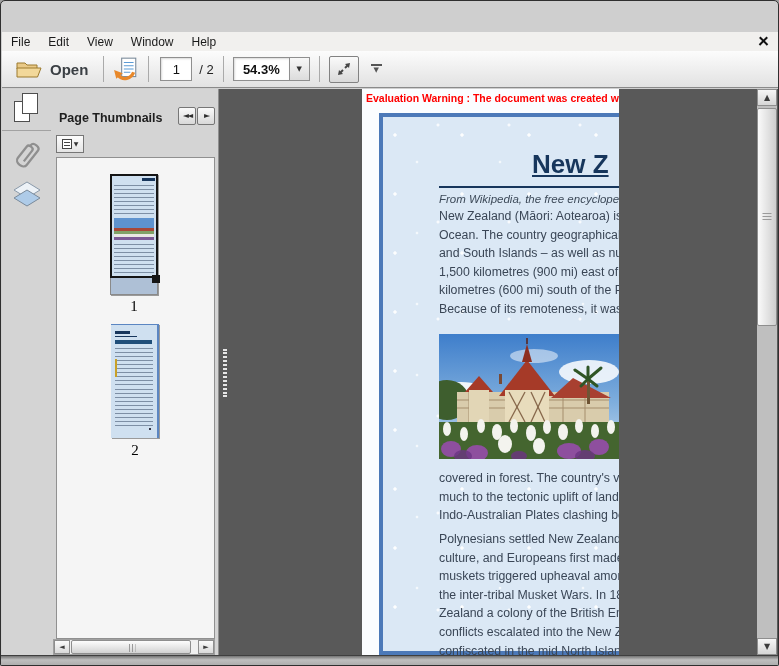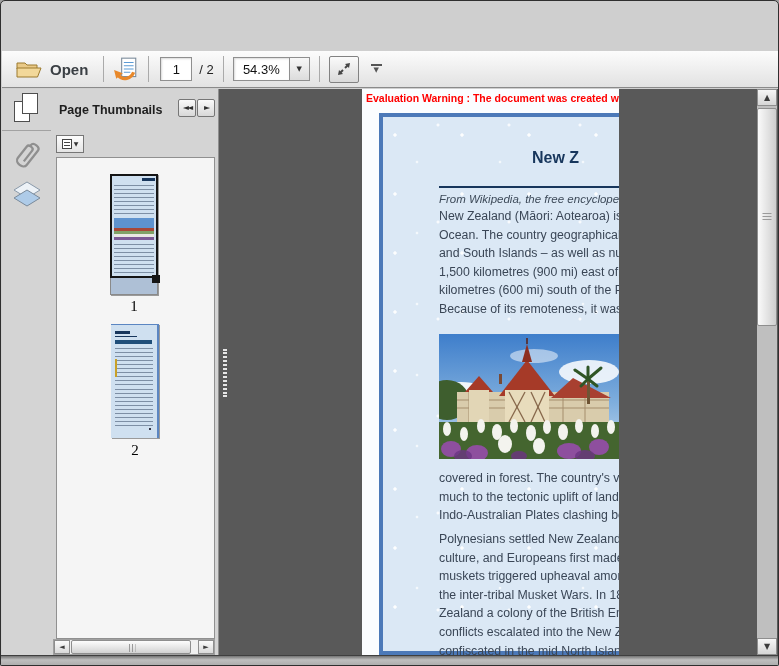--- a/index.html
+++ b/index.html
@@ -37,21 +37,21 @@
   .toolbar{position:absolute;left:1px;top:50px;width:777px;height:37px;
     background:linear-gradient(#FCFCFC,#E2E2E2);border-bottom:1px solid #8a8a8a;
     display:flex;align-items:center;}
   .tsep{width:1px;height:26px;background:#aaa;margin:0 9px;}
   .open-btn{display:flex;align-items:center;gap:8px;padding:4px 6px 4px 14px;}
   .open-label{font-size:15px;font-weight:bold;color:#3a3f44;}
   .field{height:24px;background:#fff;border:1px solid #8f8f8f;box-shadow:inset 1px 1px 2px rgba(0,0,0,.15);
     display:flex;align-items:center;justify-content:center;font-size:13px;color:#111;}
   .page-field{width:32px;margin-left:2px;}
   .page-total{font-size:13px;color:#222;margin-left:7px;}
-  .zoom-field{width:57px;}
+  .zoom-field{width:57px;font-weight:bold;}
   .combo-btn{width:21px;height:24px;border:1px solid #8f8f8f;margin-left:-1px;
     background:linear-gradient(#F7F7F7,#DCDCDC);display:flex;align-items:center;justify-content:center;}
   .combo-btn .glyph{font-size:7px;color:#333;}
   .fit-btn{width:30px;height:27px;border:1px solid #828282;border-radius:2px;
     background:linear-gradient(#FAFAFA,#DADADA);display:flex;align-items:center;justify-content:center;}
   .overflow-btn{margin-left:12px;display:flex;flex-direction:column;align-items:center;gap:1px;}
   .overflow-btn .bar{width:11px;height:2px;background:#555;}
   .overflow-btn .glyph{font-size:7px;color:#555;}
   .tb-right{position:absolute;right:6px;top:0;height:37px;display:flex;align-items:center;}
   .tb-link{font-size:15px;font-weight:bold;color:#2A6BA8;padding:0 17px;}
@@ -63,21 +63,21 @@
   .strip-divider{position:absolute;left:0;top:41px;width:217px;height:1px;background:#a2a2a2;}
   .sidebar{position:absolute;left:49px;top:0;width:167px;height:566px;background:#D4D4D4;}
   .panel-right-line{position:absolute;left:216px;top:0;width:1px;height:566px;background:#8f8f8f;}
 
   .pages-icon{position:absolute;left:12px;top:4px;width:27px;height:31px;}
   .pg{position:absolute;background:#fff;border:1.5px solid #4e4e4e;width:16px;height:21px;}
   .pg.back{left:0;top:8px;} .pg.front{left:8px;top:0;}
   .paperclip-icon{position:absolute;left:14px;top:50px;width:24px;height:34px;transform:rotate(38deg);}
   .layers-icon{position:absolute;left:10px;top:92px;width:30px;height:28px;}
 
-  .panel-header{position:absolute;left:0;top:0;width:167px;height:41px;}
+  .panel-header{position:absolute;left:0;top:8px;width:167px;height:41px;}
   .panel-title{position:absolute;left:8px;top:14px;font-size:12.5px;font-weight:bold;color:#1e1e1e;}
   .navbtn{position:absolute;top:10px;width:18px;height:18px;border:1px solid #767676;border-radius:2px;
     background:linear-gradient(#FAFAFA,#D8D8D8);display:flex;align-items:center;justify-content:center;}
   .navbtn .glyph{font-size:8px;color:#2e2e2e;letter-spacing:-2px;}
   .navbtn.b1{left:127px;} .navbtn.b2{left:146px;}
 
   .optionsbar{position:absolute;left:0;top:42px;width:167px;height:26px;}
   .options-btn{position:absolute;left:5px;top:4px;width:28px;height:18px;border:1px solid #767676;
     background:linear-gradient(#FCFCFC,#E4E4E4);display:flex;align-items:center;justify-content:center;gap:2px;}
   .opt-ic{width:10px;height:10px;border:1px solid #444;background:#fff;position:relative;}
@@ -127,21 +127,21 @@
   
   .docpane{position:absolute;left:228px;top:0;width:527px;height:566px;background:#595959;overflow:hidden;}
   .page{position:absolute;left:132px;top:0;width:257px;height:566px;background:#FBFDFF;overflow:hidden;}
   .warning{position:absolute;left:4px;top:3px;width:500px;font-size:10.5px;font-weight:bold;color:#FF0000;white-space:nowrap;}
   .frame{position:absolute;left:17px;top:24px;width:260px;height:542px;border:4px solid #4C79B8;border-right:none;
     background-color:#DBE8F5;
     background-image:radial-gradient(circle at 12px 18px,rgba(255,255,255,.95) 1.3px,transparent 2.1px),
       radial-gradient(circle at 34px 45px,rgba(255,255,255,.7) 1px,transparent 1.7px),
       radial-gradient(circle at 55px 8px,rgba(255,255,255,.8) 1.1px,transparent 1.9px);
     background-size:67px 59px,83px 71px,71px 97px;}
-  .doc-title{position:absolute;left:149px;top:32px;font-size:16px;font-weight:bold;color:#17365C;white-space:nowrap;}
+  .doc-title{position:absolute;left:149px;top:32px;font-size:26px;font-weight:bold;color:#17365C;white-space:nowrap;text-decoration:underline;}
   .rule{position:absolute;left:56px;top:69px;width:250px;height:2px;background:#17365C;}
   .byline{position:absolute;left:56px;top:76px;font-size:11.5px;font-style:italic;color:#3D4A59;white-space:nowrap;}
   .para{position:absolute;left:56px;width:320px;font-size:12.3px;line-height:18.6px;color:#3A4656;}
   .para div{white-space:nowrap;}
   .p1{top:90px;} .p2{top:352px;} .p3{top:413px;}
   .photo{position:absolute;left:56px;top:217px;width:180px;height:125px;}
 
   
   .vscroll{position:absolute;left:755px;top:0;width:20px;height:566px;background:#BFBFBF;}
   .vbtn{position:absolute;left:0;width:20px;height:17px;background:linear-gradient(#F6F6F6,#D6D6D6);
@@ -155,20 +155,31 @@
 
   .bottomframe{position:absolute;left:0;top:654px;width:779px;height:12px;
     background:linear-gradient(#747474,#BFBFBF 35%,#A8A8A8);border-top:1px solid #3f3f3f;}
 </style>
 </head>
 <body>
 
 <div class="window">
 
 
+  <div class="menubar">
+    <div class="menu-item">File</div>
+    <div class="menu-item">Edit</div>
+    <div class="menu-item">View</div>
+    <div class="menu-item">Window</div>
+    <div class="menu-item">Help</div>
+    <div class="menu-close">
+        <span class="mc a"></span>
+        <span class="mc b"></span>
+      </div>
+  </div>
 
   <div class="toolbar">
     <div class="open-btn">
       <svg width="26" height="20" viewBox="0 0 26 20">
         <path d="M1 4 h8 l2 2 h10 v4 h-20 z" fill="#E9C987" stroke="#9C7A2E"></path>
         <path d="M1 18 L1 9 h24 l-3.5 9 z" fill="#F2D89A" stroke="#9C7A2E"></path>
       </svg>
       <span class="open-label">Open</span>
     </div>
     <div class="tsep"></div>

